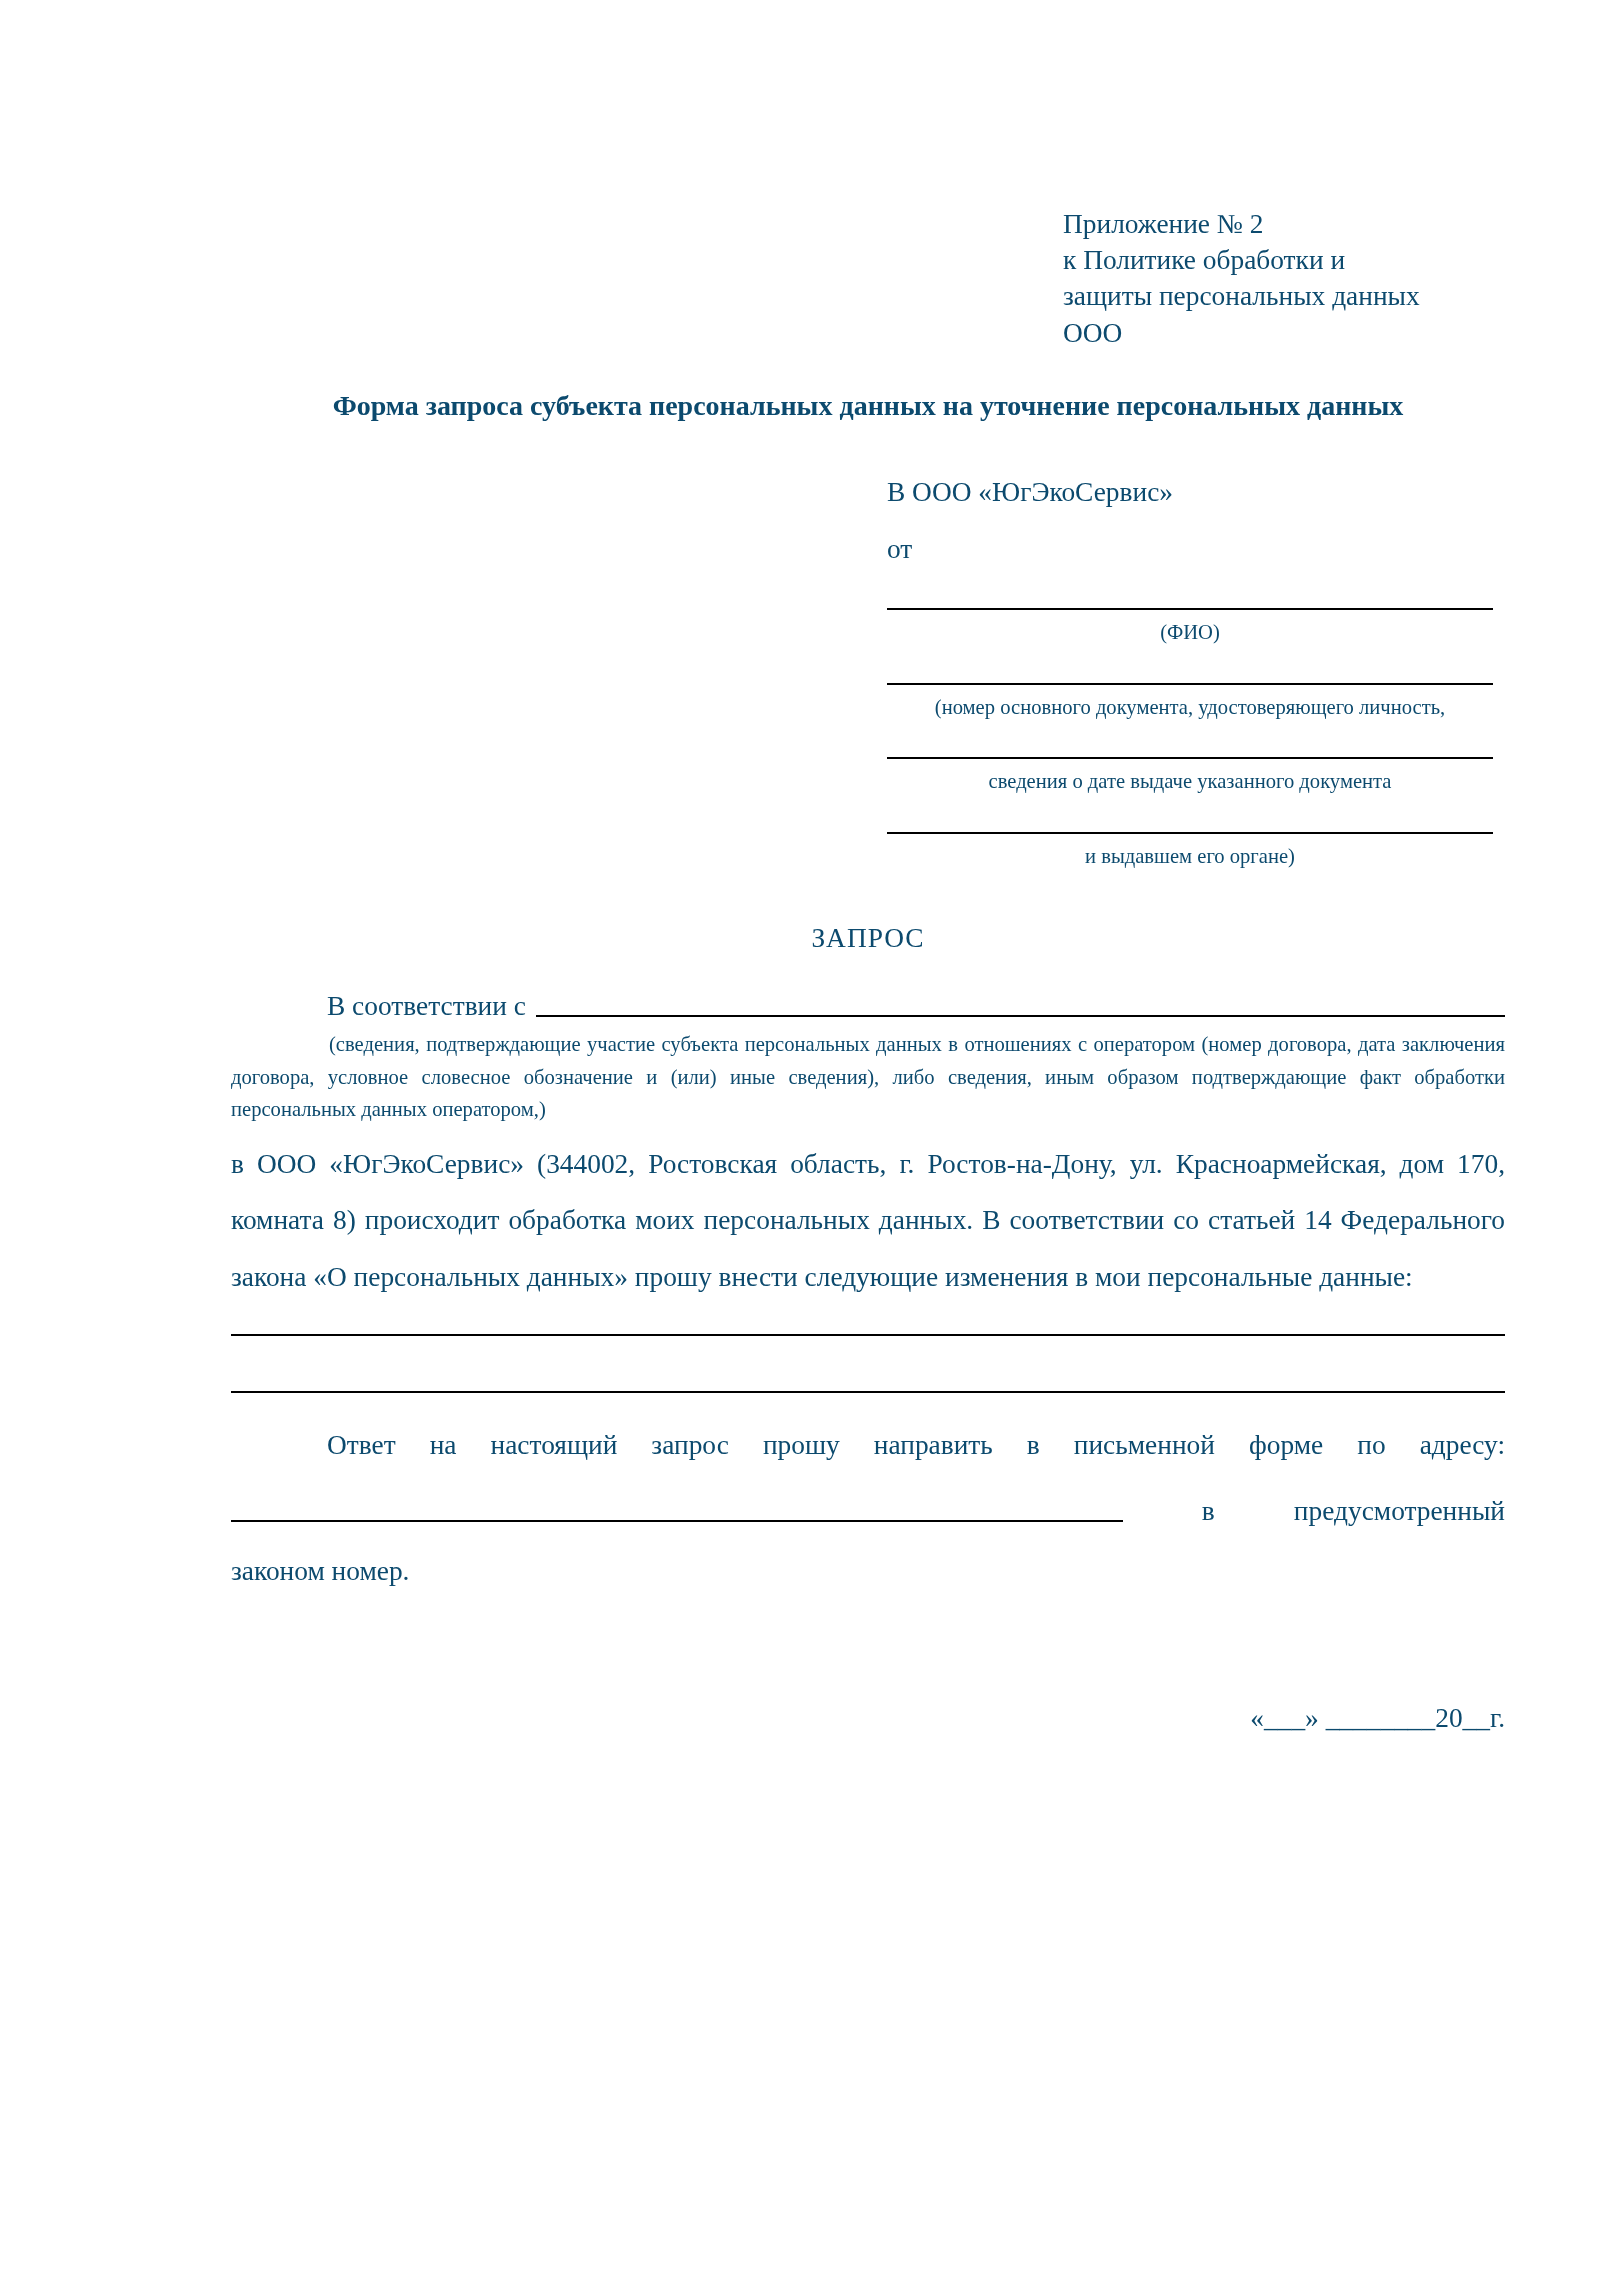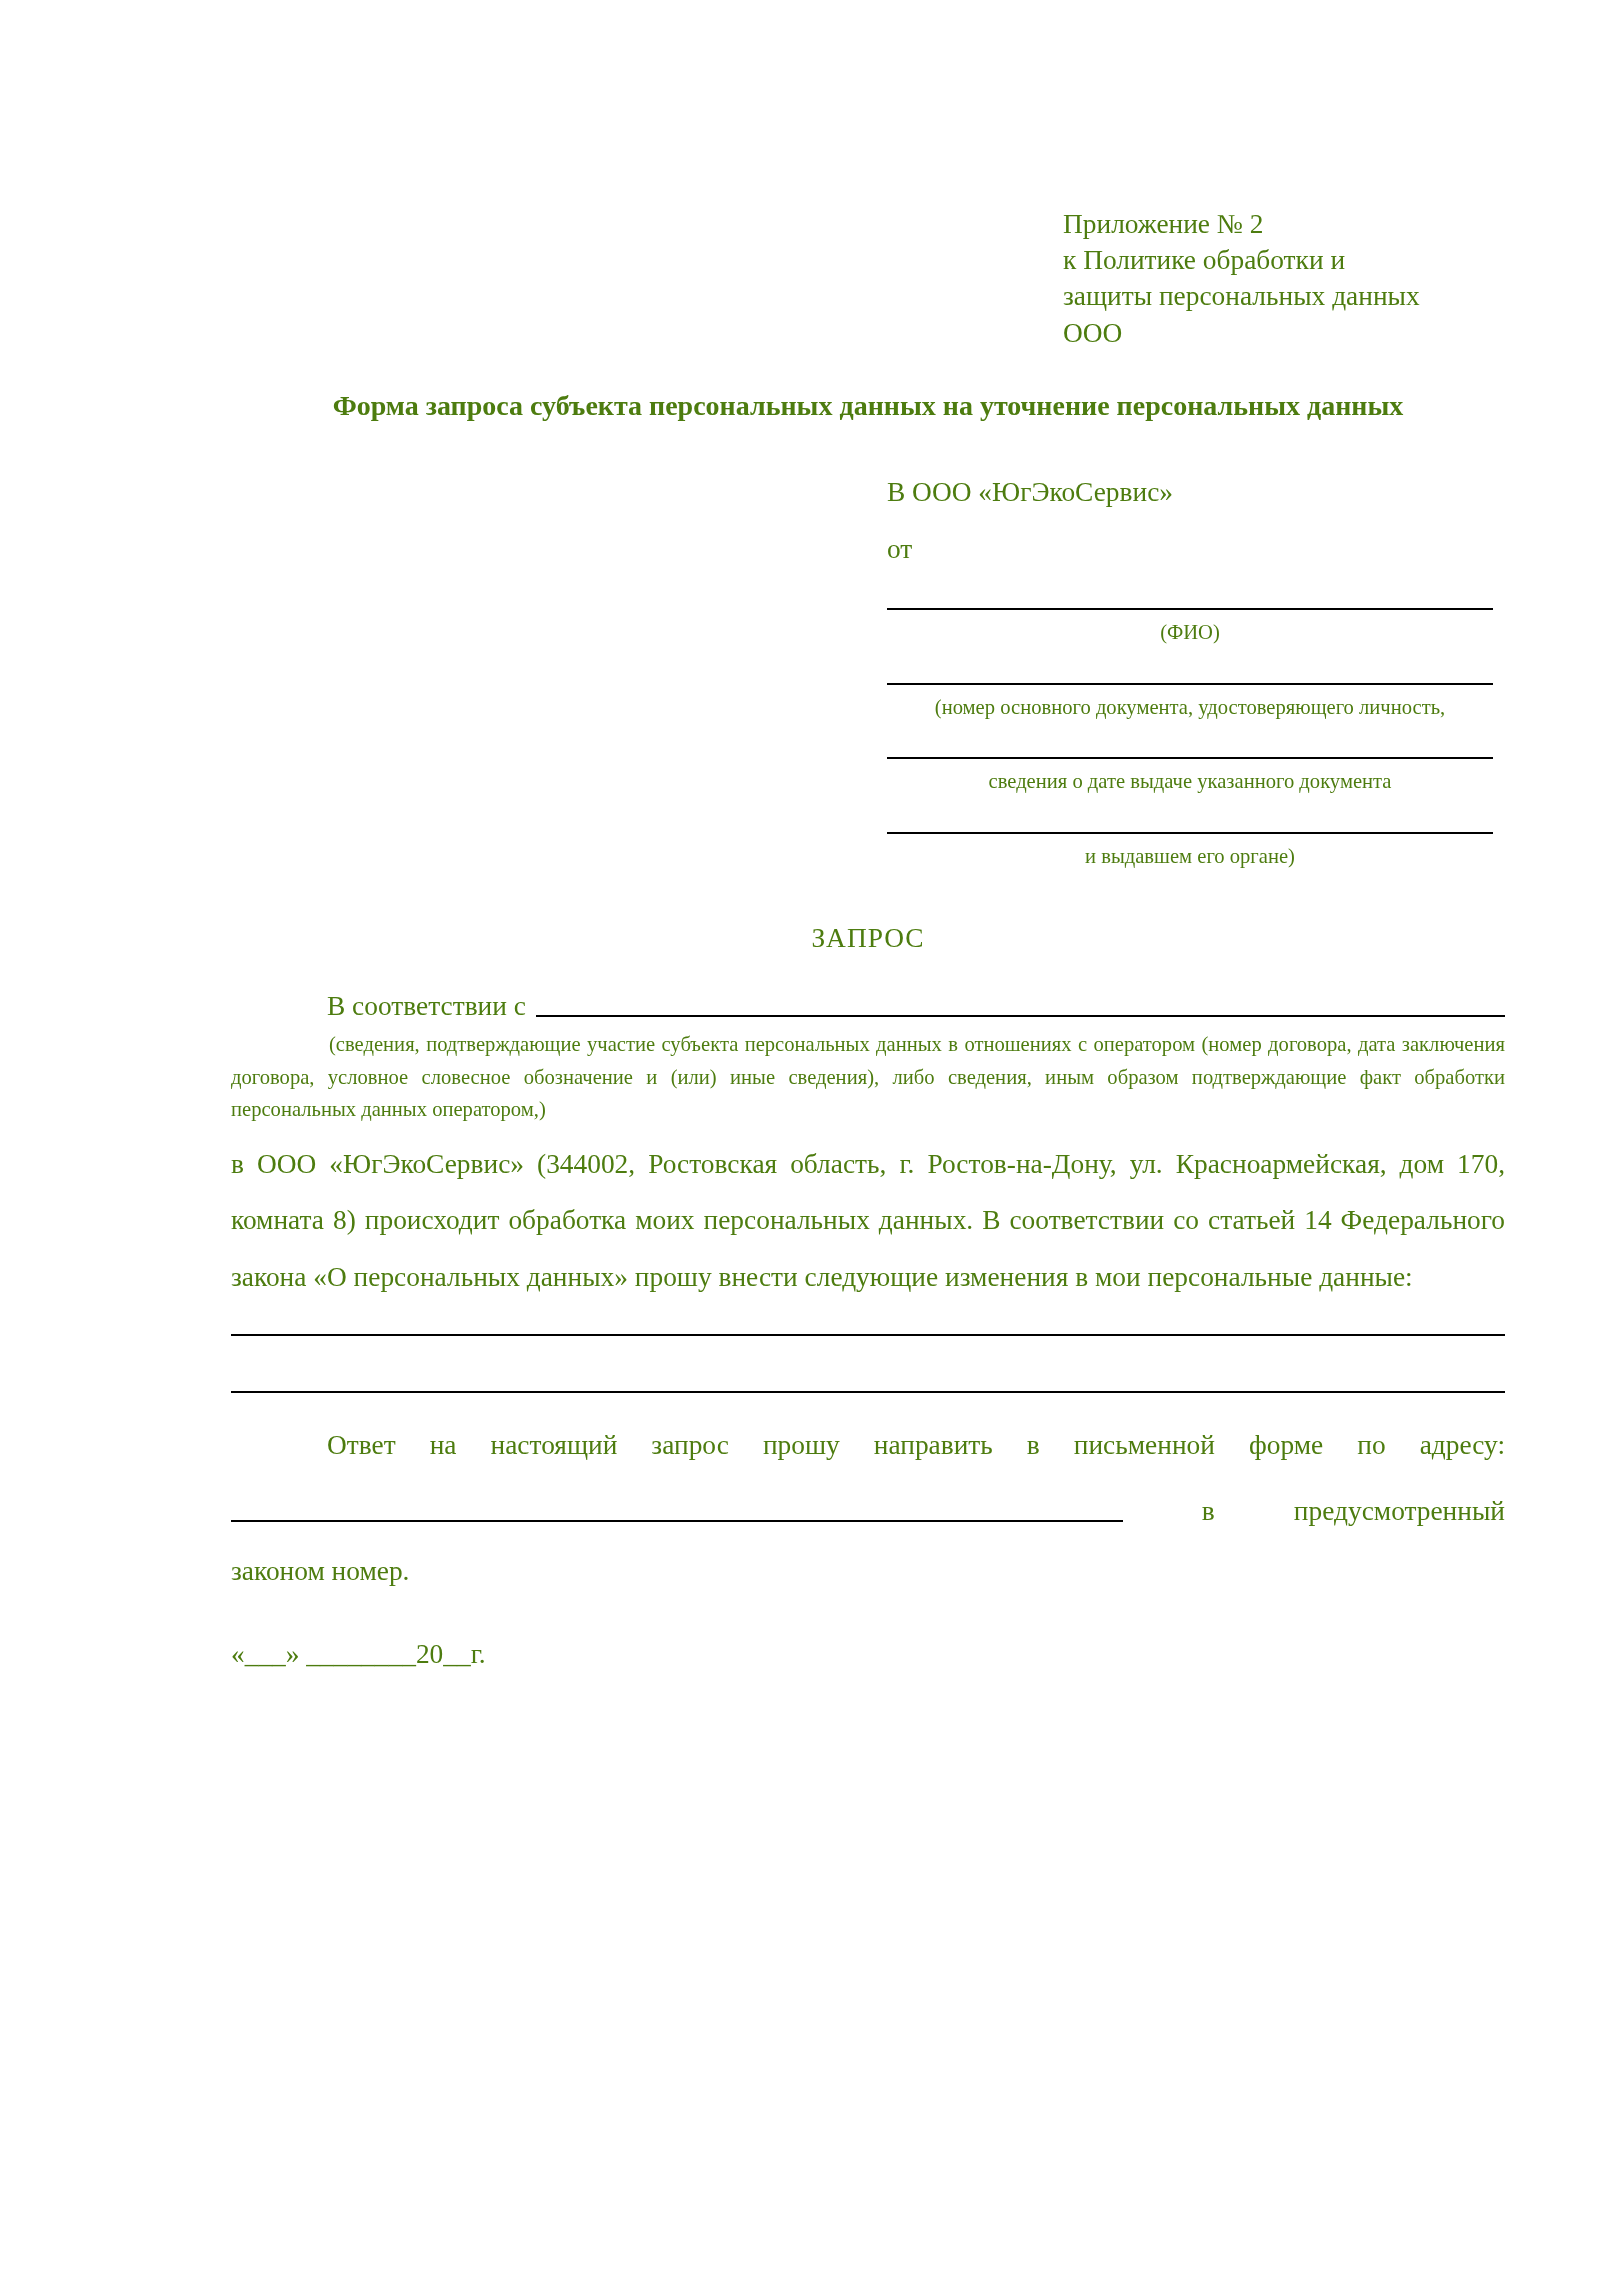--- a/index.html
+++ b/index.html
@@ -1,21 +1,21 @@
 <!DOCTYPE html>
 <html lang="ru"><head>
 <meta charset="utf-8">
 <style>
   html, body { margin: 0; padding: 0; background: #ffffff; }
   .page {
     width: 1621px;
     min-height: 2293px;
     box-sizing: border-box;
     background: #ffffff;
-    color: #4d7c0f;
+    color: #0c4a6e;
     font-family: "Liberation Serif", "DejaVu Serif", serif;
     font-size: 27.4px;
     padding: 206px 116px 39px 231px; 
     position: relative;
     border-radius: 7px;
   }
 
   
   .annex { margin-left: 832px; line-height: 1.32; }
 
@@ -61,21 +61,21 @@
   .blank-rule { border-bottom: 2px solid #000; height: 0; }
   .rule-1 { margin-top: 29px; }
   .rule-2 { margin-top: 55px; }
 
   .answer { margin-top: 37px; }
   .answer-l1 { text-indent: 96px; text-align: justify; text-align-last: justify; }
   .answer-l2 { display: flex; justify-content: space-between; align-items: baseline; margin-top: 35px; }
   .addr-rule { width: 70%; border-bottom: 2px solid #000; align-self: flex-end; margin-bottom: 4.9px; }
   .answer-l3 { margin-top: 29px; }
 
-  .footer { display: flex; justify-content: flex-start; margin-top: 52px; }
+  .footer { display: flex; justify-content: flex-end; margin-top: 116px; }
   .sig { white-space: nowrap; }
 </style>
 </head>
 <body>
 
 <div class="page">
 
   <div class="annex">
     <div>Приложение № 2</div>
     <div>к Политике обработки и</div>

